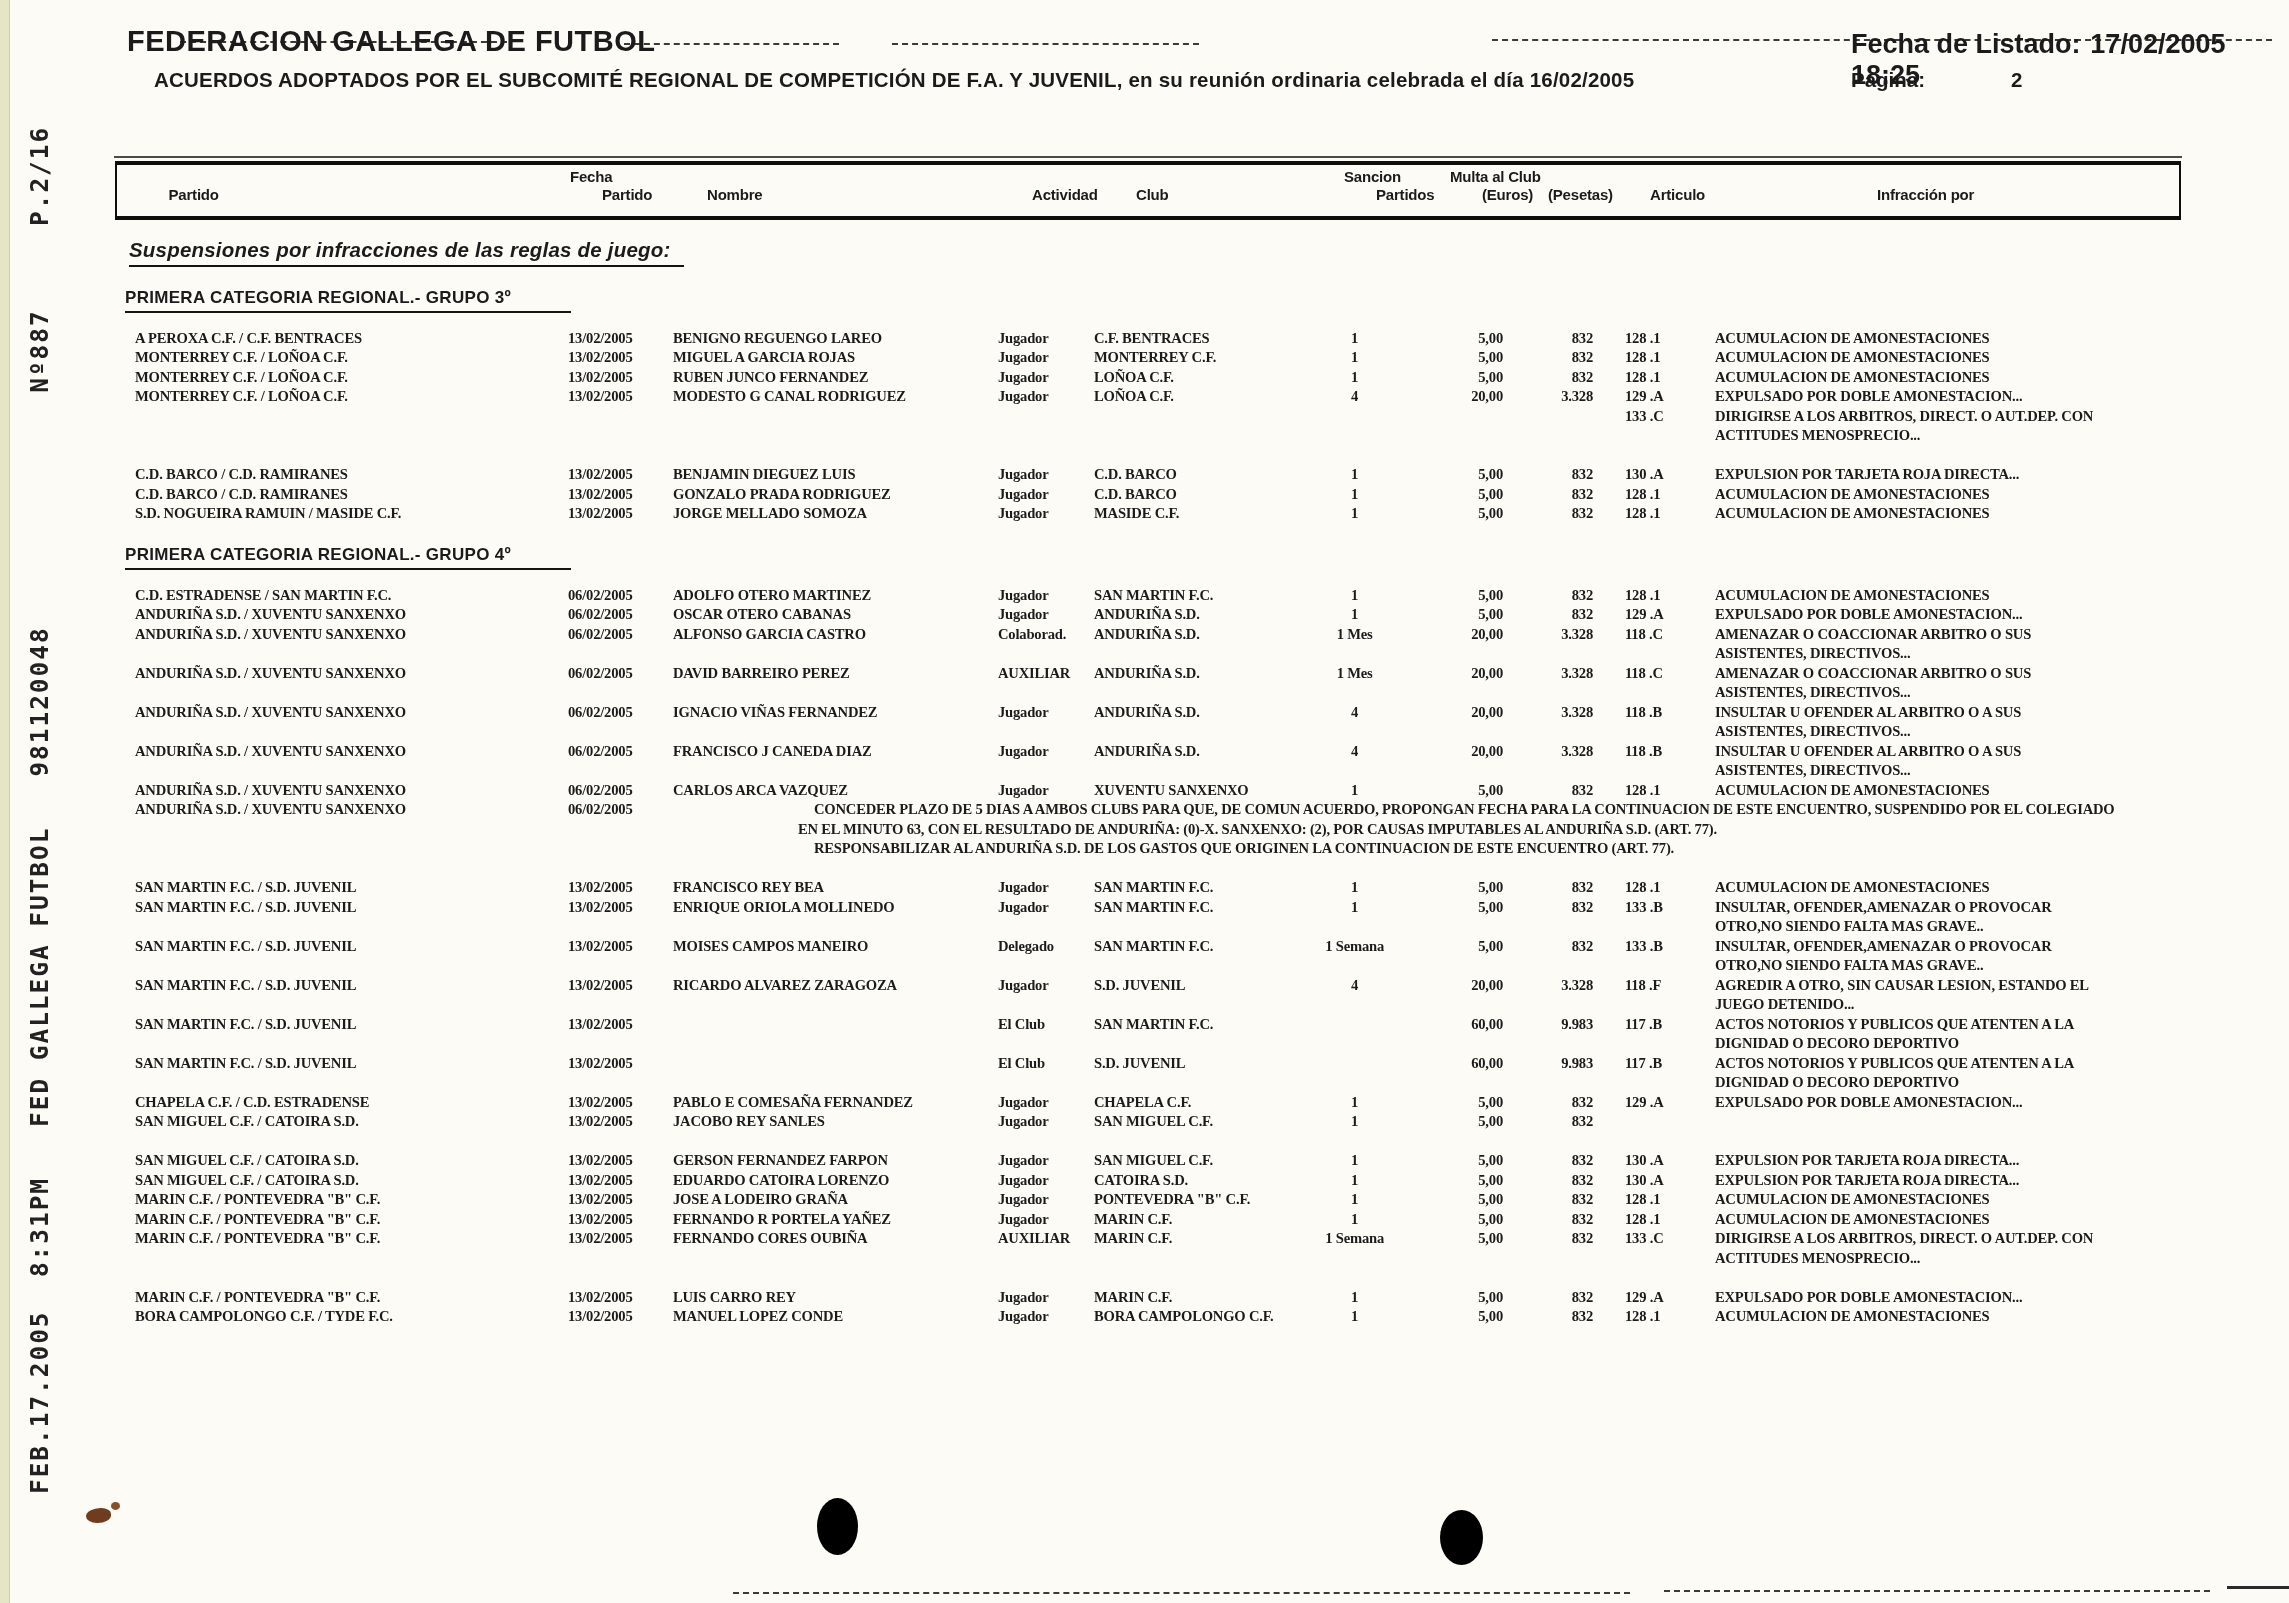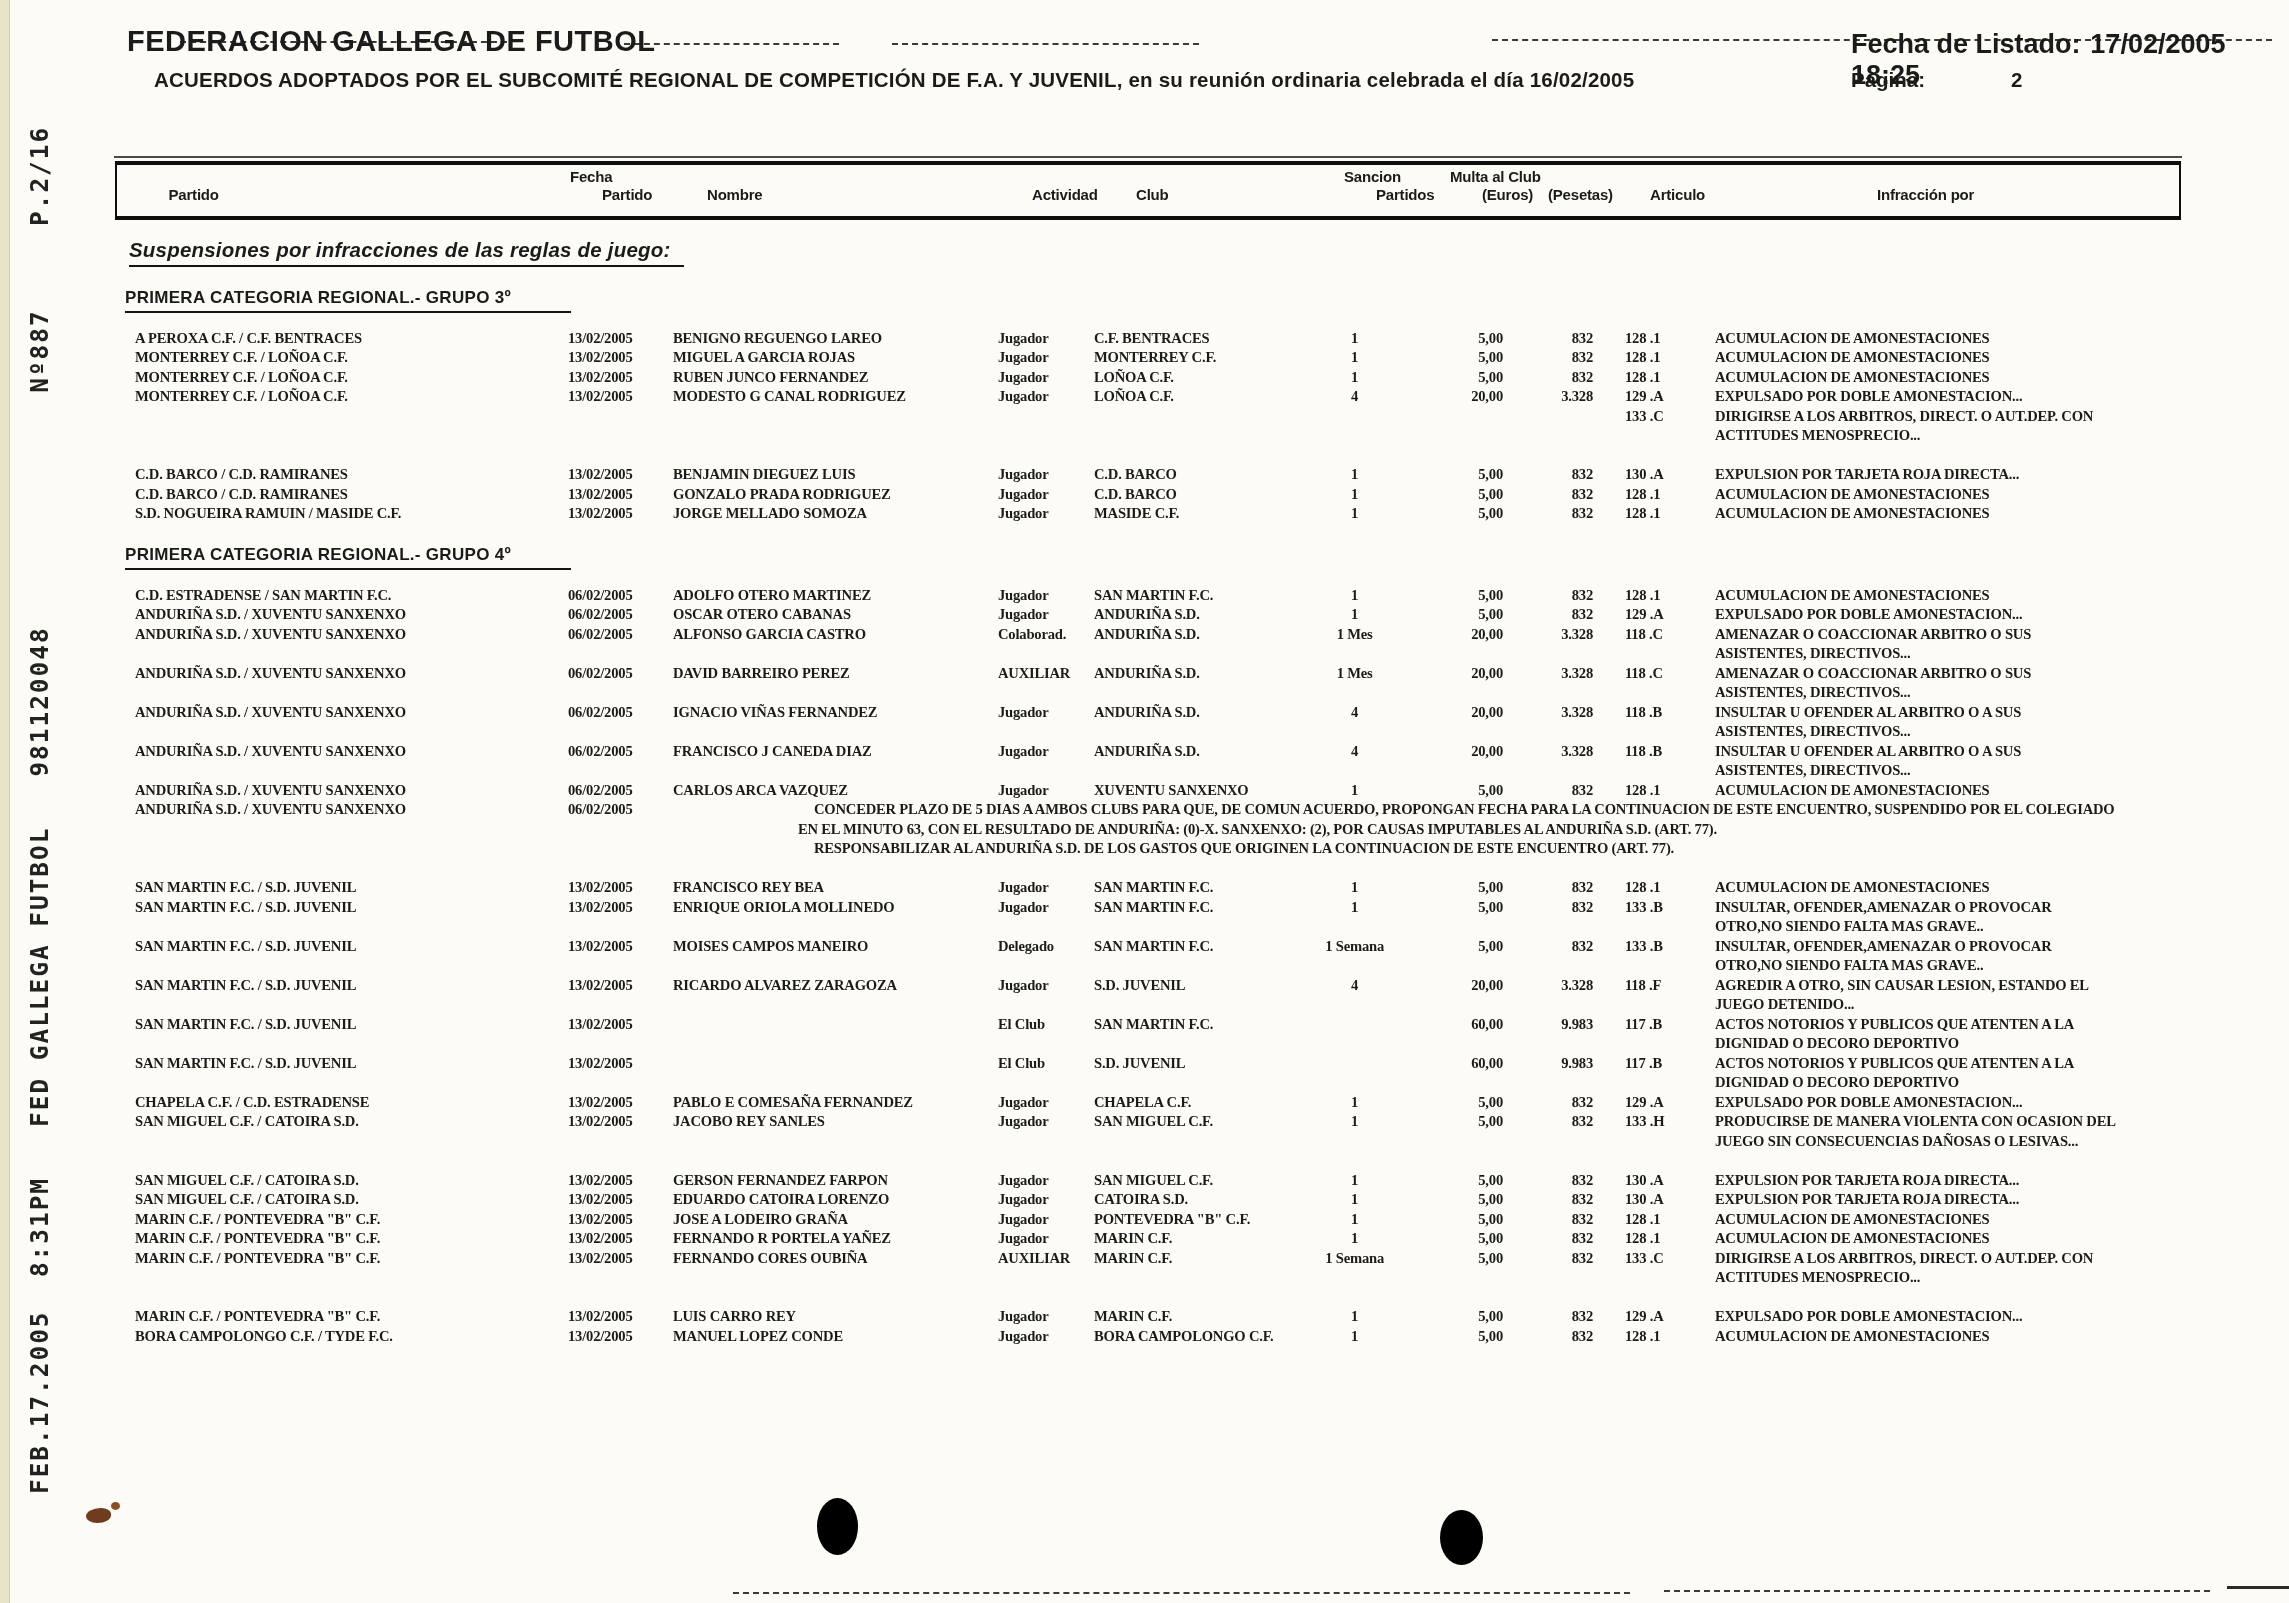--- a/index.html
+++ b/index.html
@@ -502,27 +502,20 @@
         </div>
         <div class="row">
           <div class="cell-partido">SAN MIGUEL C.F. / CATOIRA S.D.</div>
           <div class="cell-fecha">13/02/2005</div>
           <div class="cell-nombre">JACOBO REY SANLES</div>
           <div class="cell-actividad">Jugador</div>
           <div class="cell-club">SAN MIGUEL C.F.</div>
           <div class="cell-sancion">1</div>
           <div class="cell-euros">5,00</div>
           <div class="cell-pesetas">832</div>
-          <div class="inf-wrap">
-            <div class="inf-entry">
-              <div class="inf-art">133 .H</div>
-              <div class="inf-txt">PRODUCIRSE DE MANERA VIOLENTA CON OCASION DEL
-JUEGO SIN CONSECUENCIAS DAÑOSAS O LESIVAS...</div>
-            </div>
-          </div>
         </div>
       </div>
       <div class="row-block">
         <div class="row">
           <div class="cell-partido">SAN MIGUEL C.F. / CATOIRA S.D.</div>
           <div class="cell-fecha">13/02/2005</div>
           <div class="cell-nombre">GERSON FERNANDEZ FARPON</div>
           <div class="cell-actividad">Jugador</div>
           <div class="cell-club">SAN MIGUEL C.F.</div>
           <div class="cell-sancion">1</div>

